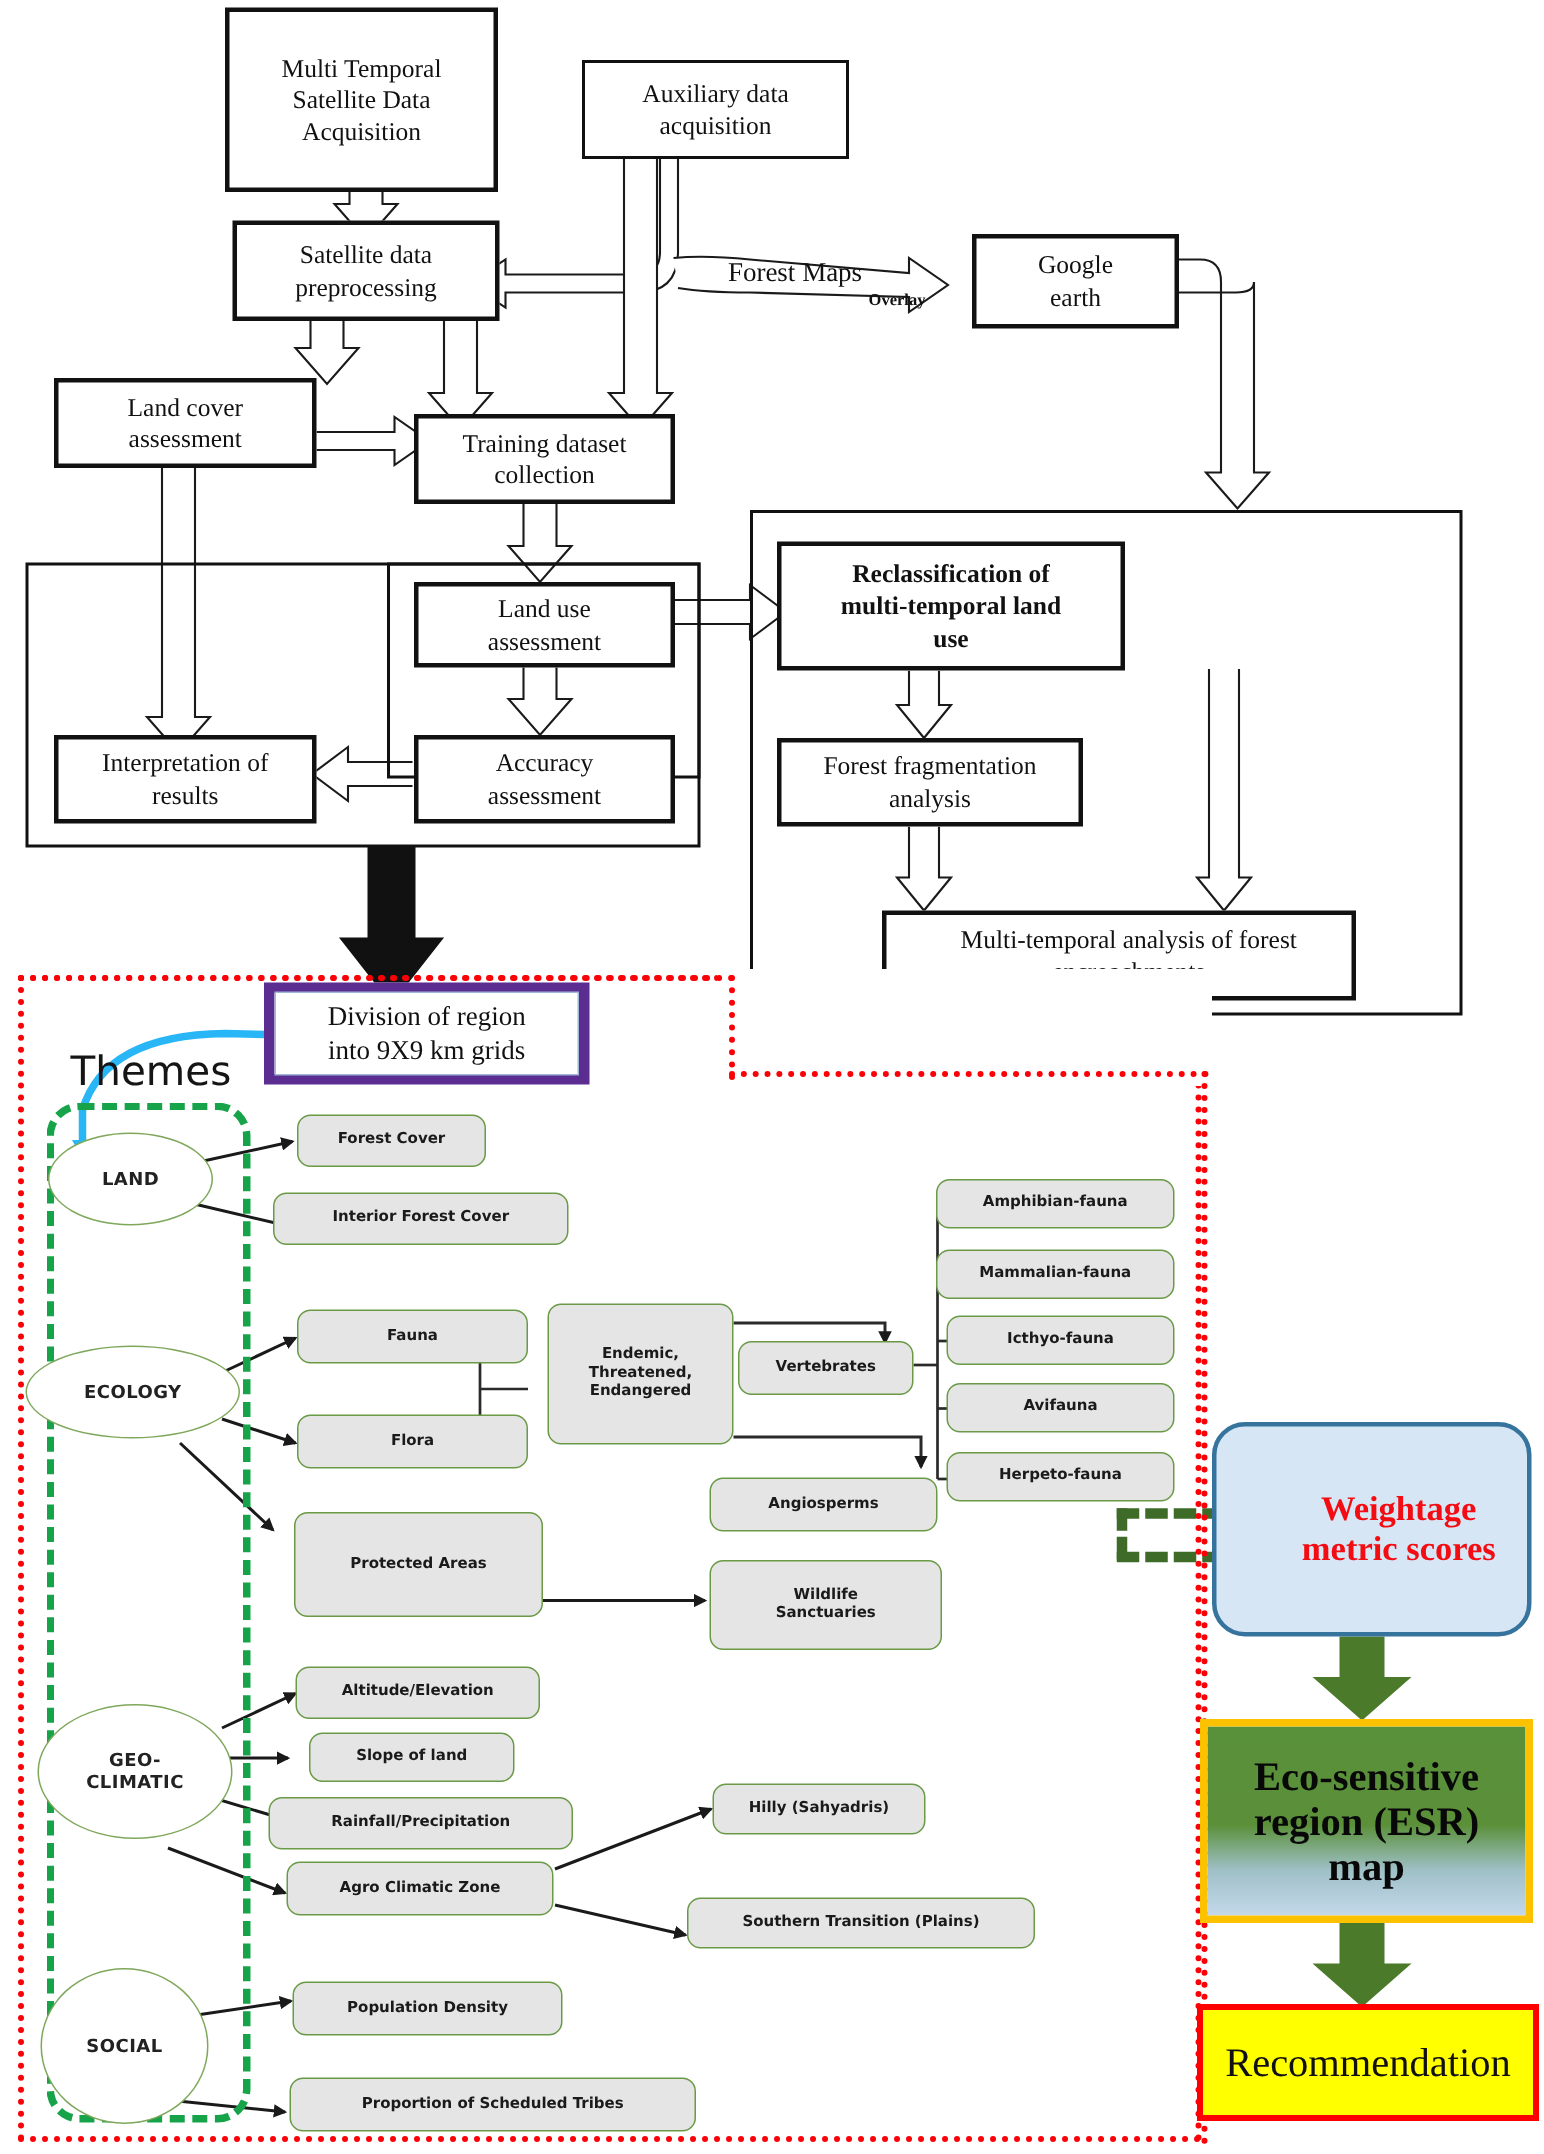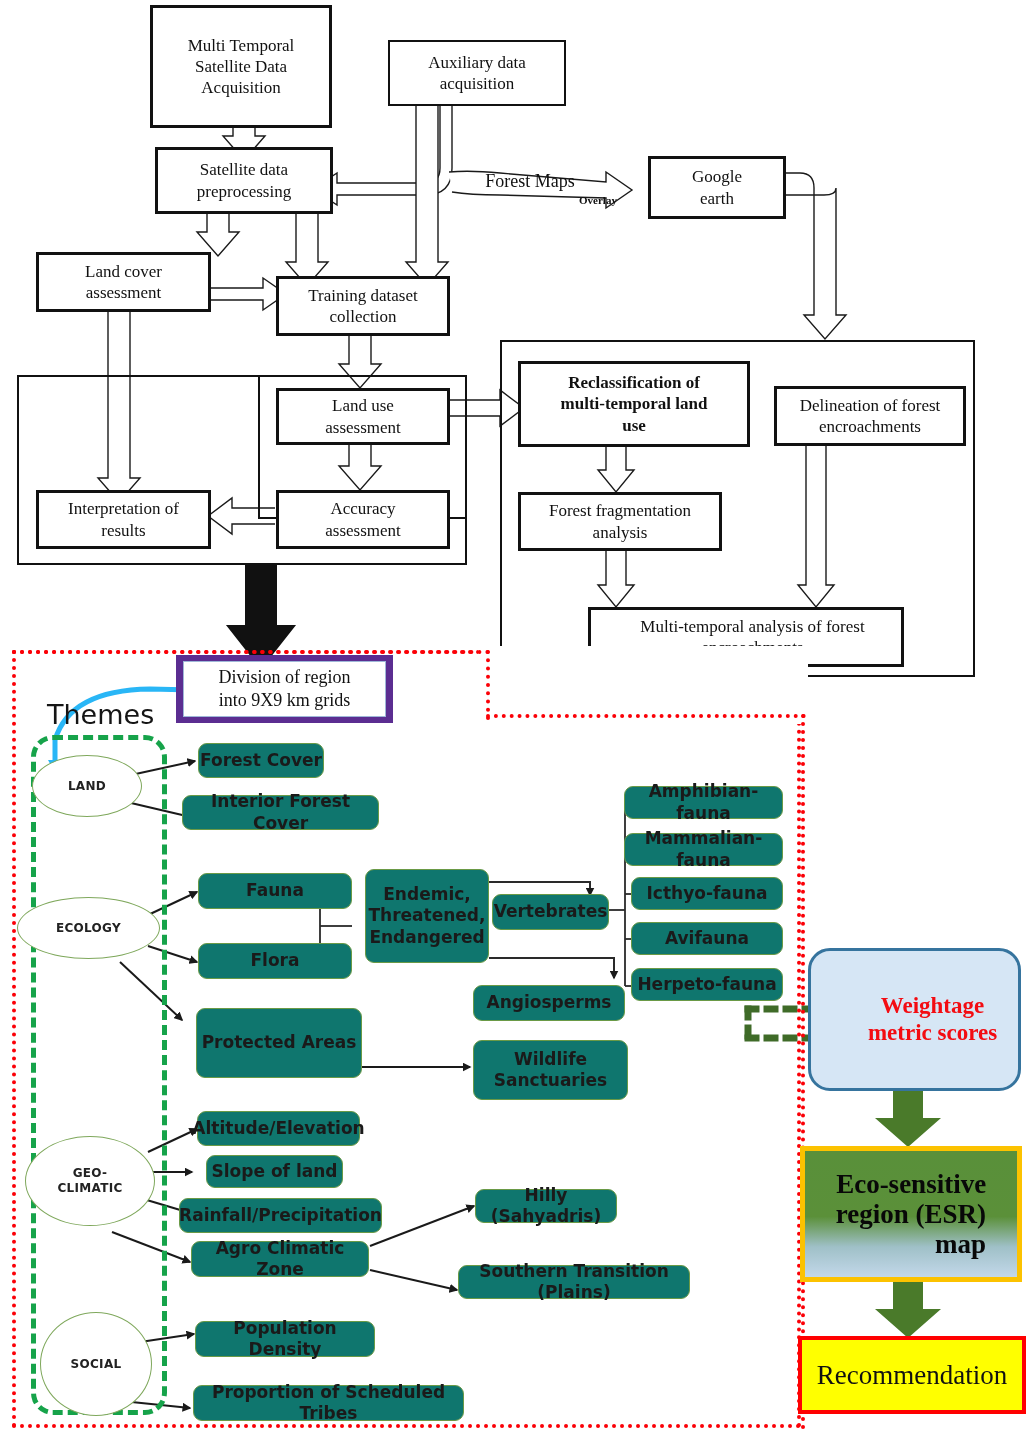--- a/index.html
+++ b/index.html
@@ -11,22 +11,22 @@
   .node{position:absolute;box-sizing:border-box;display:flex;align-items:center;
         justify-content:center;text-align:center;line-height:1.25;}
 
   
   .sbox{border:2px solid #111;background:#fff;color:#111;
         font-family:"Liberation Serif",serif;font-size:17px;}
   .sbox.thick{border-width:3px;}
   .container-box{border:2px solid #111;background:transparent;}
 
   
-  .gbox{border:1.6px solid #6a9a46;border-radius:9px;background:#0f766e;color:#1a1a1a;
-        font-family:"DejaVu Sans",sans-serif;font-size:17px;font-weight:700;}
+  .gbox{border:1.6px solid #6a9a46;border-radius:9px;background:#e5e5e5;color:#1a1a1a;
+        font-family:"DejaVu Sans",sans-serif;font-size:10px;font-weight:700;}
 
   
   .ellipse{border:1.5px solid #7fa85c;border-radius:50%;background:#fff;
            font-family:"DejaVu Sans",sans-serif;font-size:12px;font-weight:700;
            color:#222;letter-spacing:.3px;}
 
   
   .redframe{position:absolute;box-sizing:border-box;border:4px dotted #fb0007;
             background:transparent;}
   .redmask{position:absolute;background:#fff;}
@@ -37,21 +37,21 @@
   .weightbox{position:absolute;box-sizing:border-box;border:3px solid #36749e;
              border-radius:22px;background:#d6e6f5;display:flex;align-items:center;
              justify-content:center;}
   .weightbox span{color:#f30c12;font-family:"Liberation Serif",serif;
              font-weight:bold;font-size:23px;line-height:1.15;text-align:center;
              display:block;}
   .esrbox{position:absolute;box-sizing:border-box;border:5px solid #fcc200;
           background:linear-gradient(to bottom,#59903a 0%,#5b9039 52%,#9fc0c7 76%,#c3d8ea 100%);
           display:flex;align-items:center;justify-content:center;}
   .esrbox span{font-family:"Liberation Serif",serif;font-weight:bold;font-size:27px;
-          color:#080808;text-align:right;line-height:1.12;display:block;}
+          color:#080808;text-align:center;line-height:1.12;display:block;}
   .recbox{position:absolute;box-sizing:border-box;border:4px solid #ff0000;
           background:#ffff00;display:flex;align-items:center;justify-content:center;}
   .recbox span{font-family:"Liberation Serif",serif;font-size:27px;color:#111;}
 
   .purplebox{position:absolute;box-sizing:border-box;border:7px solid #5b2d91;
           background:#fff;display:flex;align-items:center;justify-content:center;}
   .purplebox .inner{border:1.5px solid #9fb8d8;width:100%;height:100%;
           display:flex;align-items:center;justify-content:center;
           font-family:"Liberation Serif",serif;font-size:18px;color:#111;
           line-height:1.3;text-align:center;}
@@ -230,24 +230,20 @@
     <span style="white-space:pre-line">Interpretation of
 results</span>
   </div>
 
   <div class="node sbox thick" style="left:518px;top:361px;width:232px;height:86px;">
     <span style="white-space:pre-line;font-weight:bold;">Reclassification of
 multi-temporal land
 use</span>
   </div>
 
-  <div class="node sbox thick" style="left:774px;top:386px;width:192px;height:60px;">
-    <span style="white-space:pre-line">Delineation of forest
-encroachments</span>
-  </div>
 
   <div class="node sbox thick" style="left:518px;top:492px;width:204px;height:59px;">
     <span style="white-space:pre-line">Forest fragmentation
 analysis</span>
   </div>
 
   <div class="node sbox thick" style="left:588px;top:607px;width:316px;height:60px;padding-left:13px;">
     <span style="white-space:pre-line">Multi-temporal analysis of forest
 encroachments</span>
   </div>
@@ -283,21 +279,21 @@
   <div class="node ellipse" style="left:32px;top:755px;width:110px;height:62px;">
     <span>LAND</span>
   </div>
   <div class="node ellipse" style="left:17px;top:897px;width:143px;height:62px;">
     <span>ECOLOGY</span>
   </div>
   <div class="node ellipse" style="left:25px;top:1136px;width:130px;height:90px;">
     <span style="white-space:pre-line">GEO-
 CLIMATIC</span>
   </div>
-  <div class="node ellipse" style="left:40px;top:1312px;width:112px;height:104px;">
+  <div class="node ellipse" style="left:27px;top:1312px;width:112px;height:104px;">
     <span>SOCIAL</span>
   </div>
 
   <div class="node gbox" style="left:198px;top:743px;width:126px;height:35px;">
     <span>Forest Cover</span>
   </div>
   <div class="node gbox" style="left:182px;top:795px;width:197px;height:35px;">
     <span>Interior Forest Cover</span>
   </div>
 

